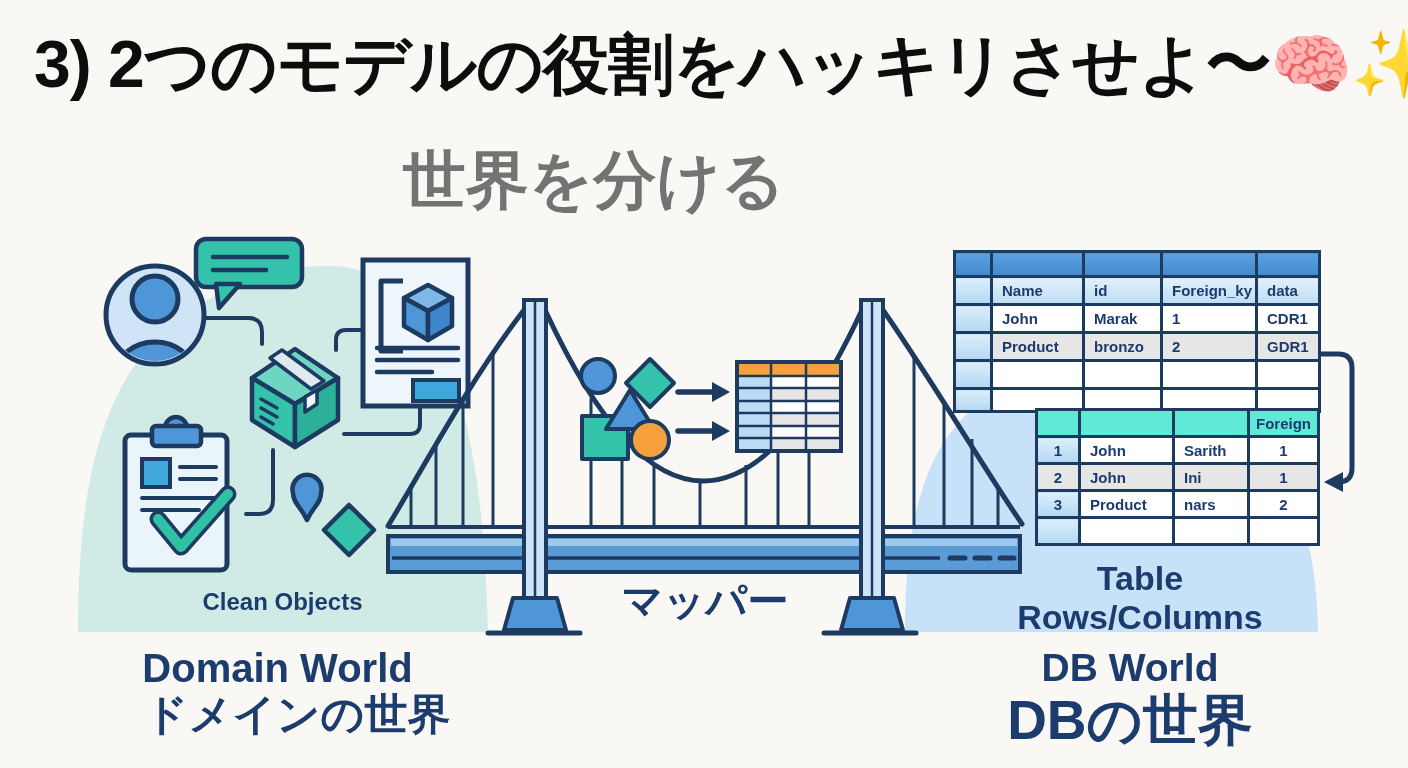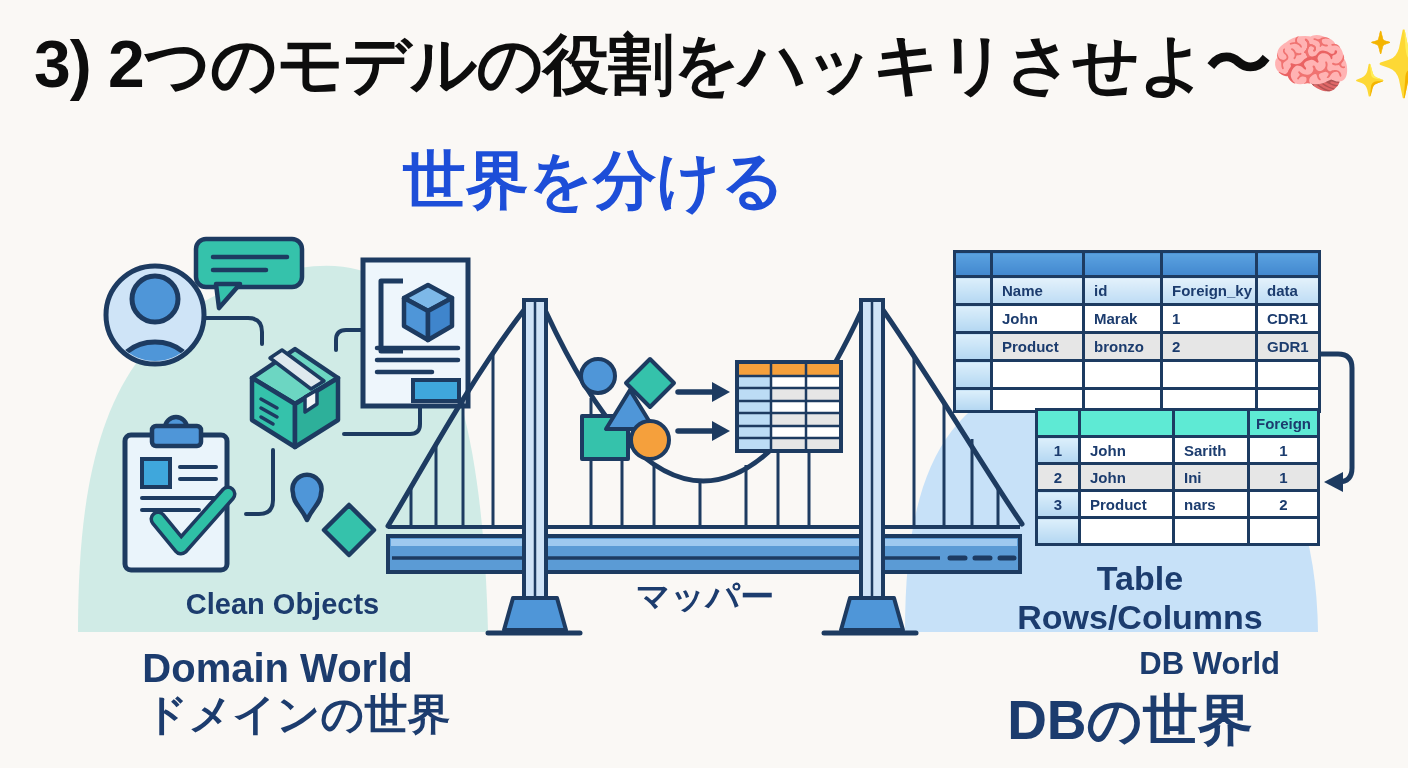--- a/index.html
+++ b/index.html
@@ -9,29 +9,29 @@
     font-family:"Liberation Sans","DejaVu Sans",sans-serif;
   }
   .abs{position:absolute;}
   .slide-title{
     left:34px; top:20px; width:1340px;
     font-size:66px; font-weight:800; color:#0d0d0d; letter-spacing:-1px;
     white-space:nowrap;
   }
   .subtitle{
     left:0; top:138px; width:1188px; text-align:center;
-    font-size:63px; font-weight:800; color:#1d4ed8;
+    font-size:63px; font-weight:800; color:#737373;
   }
   .navy-label{ color:#1c3c6e; font-weight:700; text-align:center; }
-  .mapper-label{ left:555px; top:574px; width:300px; font-size:34px; font-weight:800;}
-  .clean-objects{ left:140px; top:588px; width:285px; font-size:29px; }
+  .mapper-label{ left:555px; top:574px; width:300px; font-size:41px; font-weight:800;}
+  .clean-objects{ left:140px; top:588px; width:285px; font-size:24px; }
   .domain-en{ left:135px; top:646px; width:285px; font-size:40px; }
   .domain-ja{ left:115px; top:686px; width:365px; font-size:43px; font-weight:800;}
   .rows-cols{ left:990px; top:559px; width:300px; font-size:34px; }
-  .db-en{ left:980px; top:646px; width:300px; font-size:31px;text-align:right; }
+  .db-en{ left:980px; top:646px; width:300px; font-size:39px; }
   .db-ja{ left:980px; top:684px; width:300px; font-size:55px; font-weight:800;}
 
   table.dbtable{
     border-collapse:collapse; table-layout:fixed;
     background:#fff;
   }
   table.dbtable td{
     border:3px solid #1d3b61; overflow:hidden; white-space:nowrap;
     font-size:15px; font-weight:700; color:#1c3c6e; padding:0 0 0 9px;
   }

